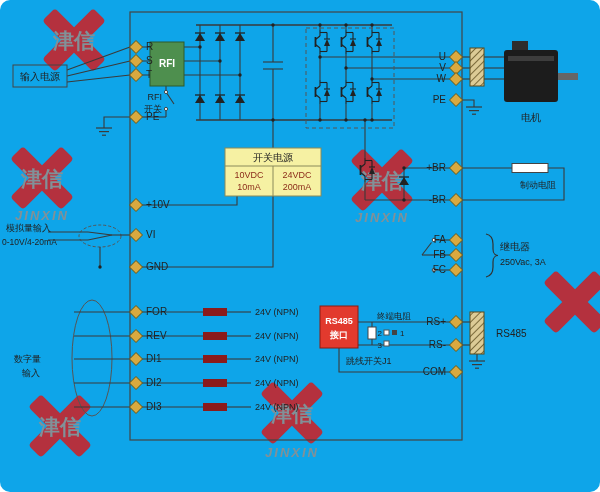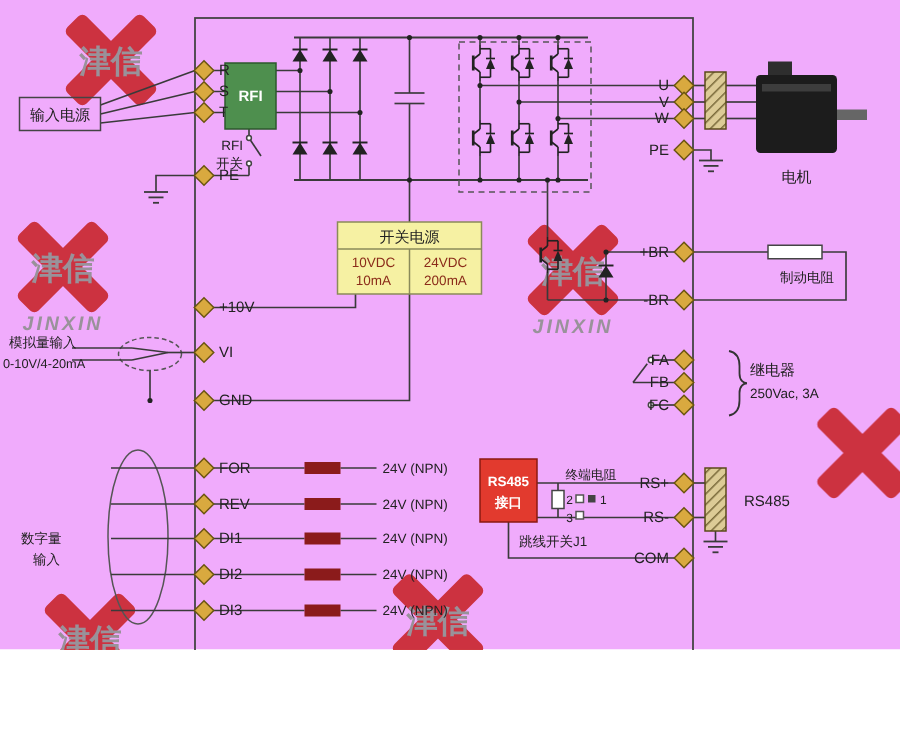--- a/index.html
+++ b/index.html
@@ -1,17 +1,17 @@
 <!DOCTYPE html>
 <html><head>
 <meta charset="utf-8">
 <style>
   html,body{margin:0;padding:0;background:#ffffff;}
-  #stage{position:relative;width:600px;height:433px;background:#f0abfc;overflow:hidden;
-         font-family:"Liberation Sans","DejaVu Sans",sans-serif;}
+  #stage{position:relative;width:600px;height:492px;background:#0ea5e9;overflow:hidden;
+         font-family:"Liberation Sans","DejaVu Sans",sans-serif;border-radius:10px;}
   svg{display:block}
   svg text{font-family:"Liberation Sans","DejaVu Sans",sans-serif;fill:#222;font-size:10px;}
   .fz9{font-size:9px}.fz85{font-size:8.5px}.fz8{font-size:8px}
   .mid{text-anchor:middle}.end{text-anchor:end}
   .white{fill:#ffffff;font-weight:bold}
   .cellred{fill:#8b2c1a}
   .wire{stroke:#3a3a3a;stroke-width:1.1;fill:none}
   .bus{stroke:#3a3a3a;stroke-width:1.4;fill:none}
   .comp{stroke:#444;fill:#fff;stroke-width:1}
   .dot{fill:#222;stroke:none}

